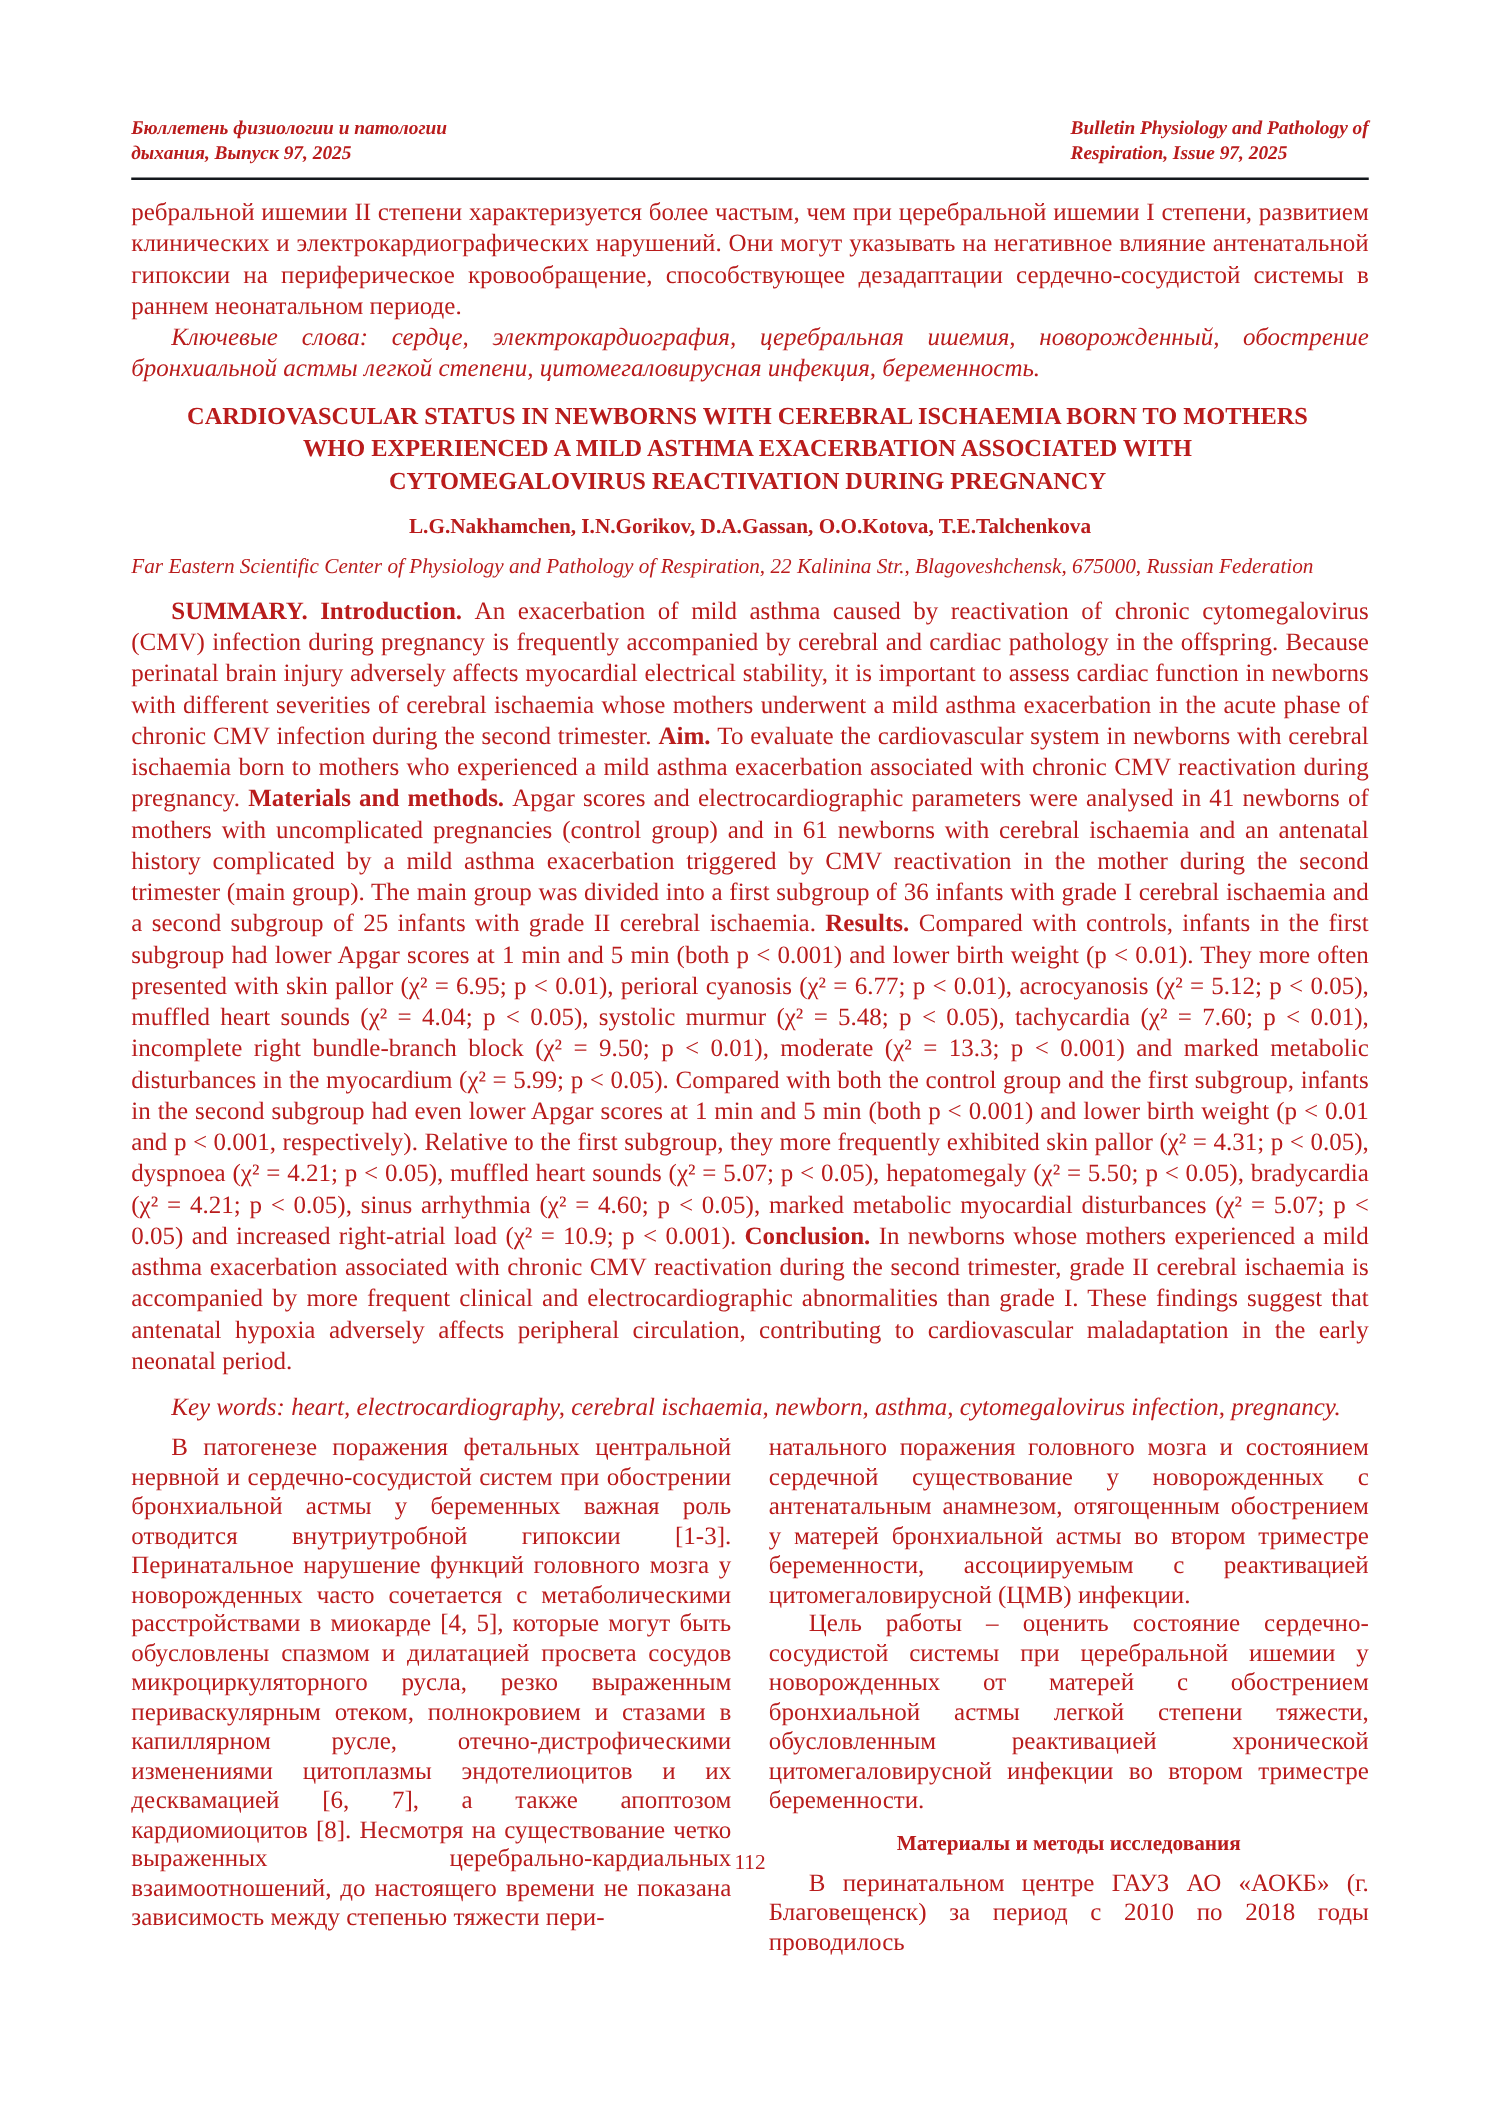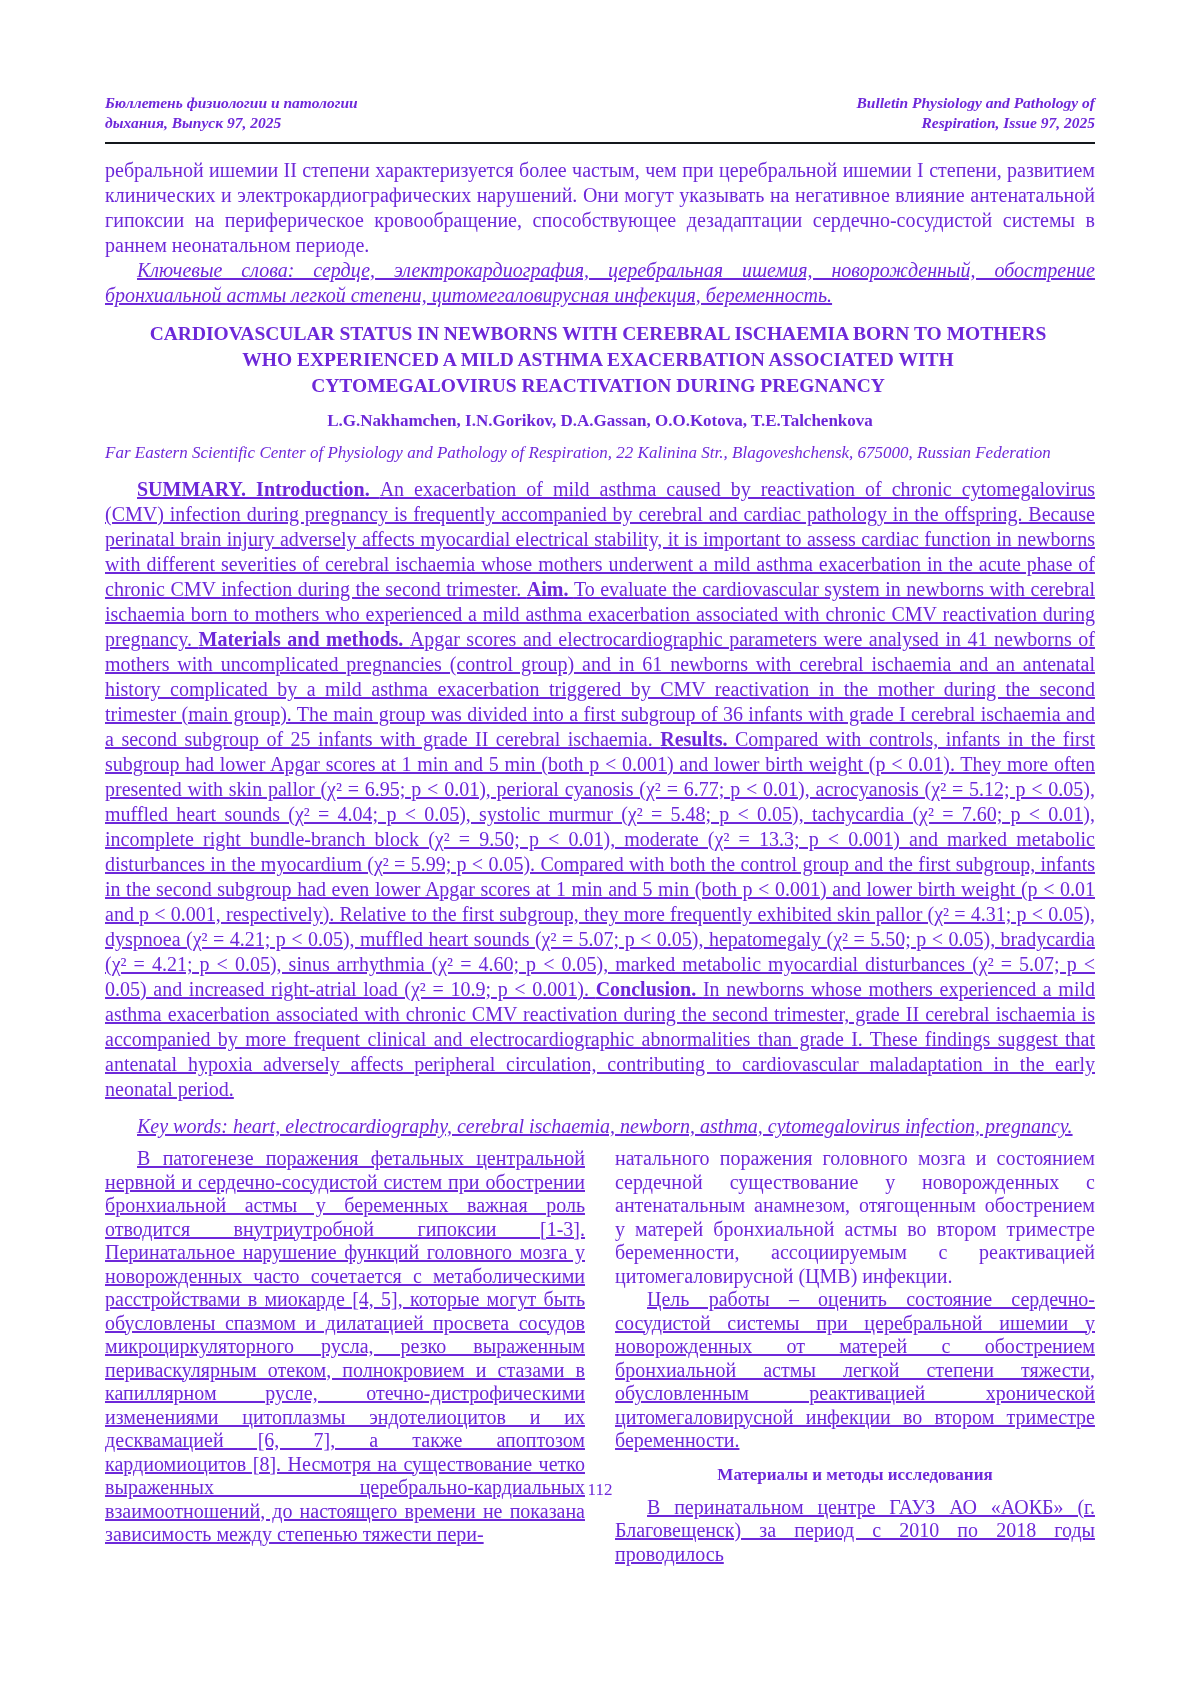--- a/index.html
+++ b/index.html
@@ -10,46 +10,46 @@
   .page {
     position: relative;
     width: 1200px;
     height: 1697px;
     margin: 0 auto;
     background: #ffffff;
     box-sizing: border-box;
     padding: 93px 105px 0 105px;
     overflow: hidden;
     font-family: "Liberation Serif", "DejaVu Serif", serif;
-    color: #6d28d9;
+    color: #b91c1c;
   }
   
   .running-head {
     display: flex;
     justify-content: space-between;
     align-items: flex-start;
     font-size: 15.5px;
     line-height: 20px;
     font-weight: bold;
     font-style: italic;
     padding-bottom: 9px;
     border-bottom: 2px solid #14181d;
     margin-bottom: 14px;
   }
   .rh-left { text-align: left; }
-  .rh-right { text-align: right; }
+  .rh-right { }
 
   
   .para {
     margin: 0;
     font-size: 20px;
     line-height: 25px;
     text-align: justify;
   }
-  .indent { text-indent: 32px; text-decoration: underline; }
+  .indent { text-indent: 32px; }
   .italic { font-style: italic; }
   .bold { font-weight: bold; }
 
   .title {
     margin: 13px 40px 10px 36px;
     font-size: 19.5px;
     line-height: 26px;
     font-weight: bold;
     text-align: center;
   }

